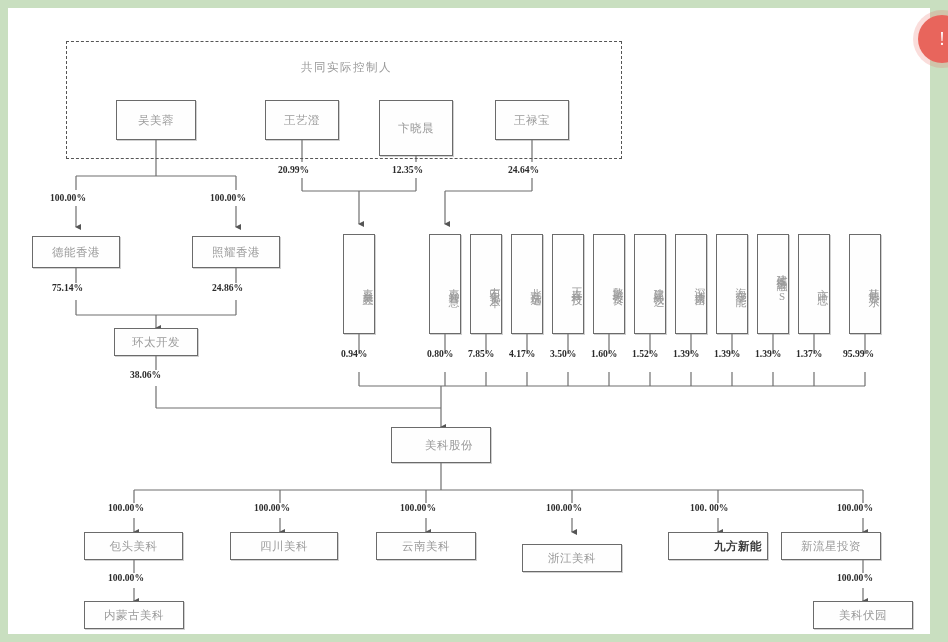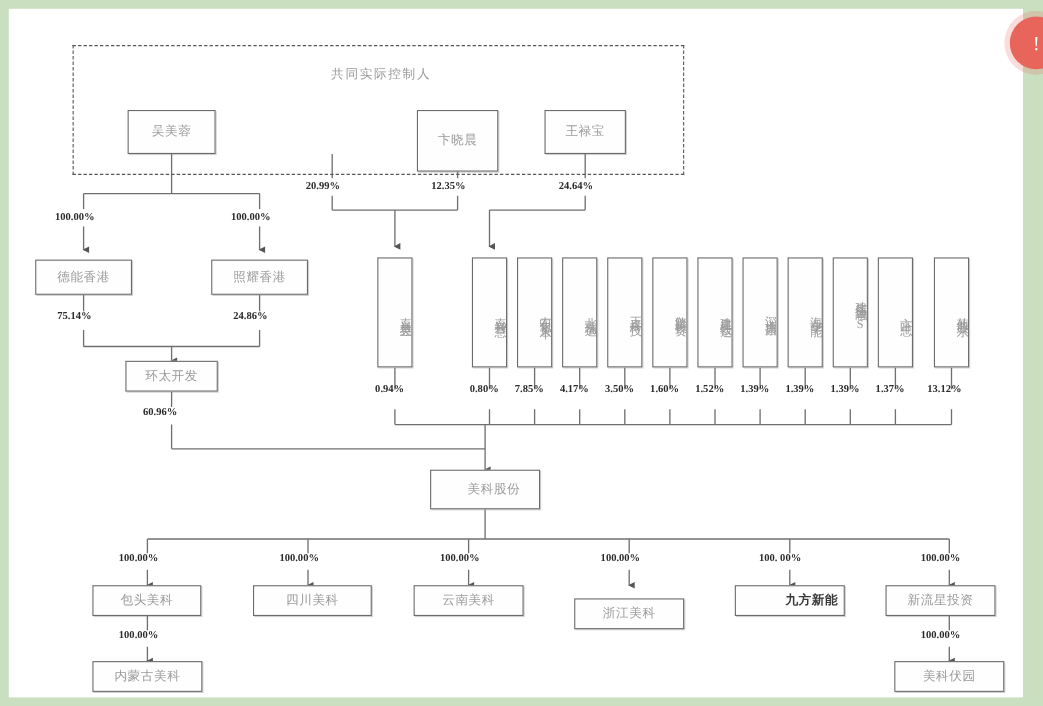--- a/index.html
+++ b/index.html
@@ -174,20 +174,23 @@
       <path d="M855,580 L855,593" marker-end="url(#arr)"></path>
     </g>
   </svg>
 
   <div class="dashbox" style="left:58px; top:33px; width:556px; height:118px;"></div>
   <div class="dashlabel" style="left:293px; top:52px;">共同实际控制人</div>
 
   <div class="node" style="left:108px; top:92px; width:80px; height:40px;">
     <span>吴美蓉</span>
   </div>
+  <div class="node" style="left:257px; top:92px; width:74px; height:40px;">
+    <span>王艺澄</span>
+  </div>
   <div class="node" style="left:371px; top:92px; width:74px; height:56px;">
     <span>卞晓晨</span>
   </div>
   <div class="node" style="left:487px; top:92px; width:74px; height:40px;">
     <span>王禄宝</span>
   </div>
 
   <div class="pct" style="left:270px; top:156px;">20.99%</div>
   <div class="pct" style="left:384px; top:156px;">12.35%</div>
   <div class="pct" style="left:500px; top:156px;">24.64%</div>
@@ -201,21 +204,21 @@
   <div class="node" style="left:184px; top:228px; width:88px; height:32px;">
     <span>照耀香港</span>
   </div>
 
   <div class="pct" style="left:44px; top:274px;">75.14%</div>
   <div class="pct" style="left:204px; top:274px;">24.86%</div>
 
   <div class="node" style="left:106px; top:320px; width:84px; height:28px;">
     <span>环太开发</span>
   </div>
-  <div class="pct" style="left:122px; top:361px;">60.96%</div>
+  <div class="pct" style="left:122px; top:361px;">38.06%</div>
 
   <div class="node vert" style="left:335px; top:226px; width:32px; height:100px;">
     <span>嘉兴美昱</span>
   </div>
   <div class="node vert" style="left:421px; top:226px; width:32px; height:100px;">
     <span>嘉兴智慧</span>
   </div>
   <div class="node vert" style="left:462px; top:226px; width:32px; height:100px;">
     <span>中石化资本</span>
   </div>
@@ -251,21 +254,21 @@
   <div class="pct" style="left:419px; top:340px;">0.80%</div>
   <div class="pct" style="left:460px; top:340px;">7.85%</div>
   <div class="pct" style="left:501px; top:340px;">4.17%</div>
   <div class="pct" style="left:542px; top:340px;">3.50%</div>
   <div class="pct" style="left:583px; top:340px;">1.60%</div>
   <div class="pct" style="left:624px; top:340px;">1.52%</div>
   <div class="pct" style="left:665px; top:340px;">1.39%</div>
   <div class="pct" style="left:706px; top:340px;">1.39%</div>
   <div class="pct" style="left:747px; top:340px;">1.39%</div>
   <div class="pct" style="left:788px; top:340px;">1.37%</div>
-  <div class="pct" style="left:835px; top:340px;">13.12%</div>
+  <div class="pct" style="left:835px; top:340px;">95.99%</div>
 
   <div class="node" style="left:383px; top:419px; width:100px; height:36px;padding-left:16px;">
     <span>美科股份</span>
   </div>
 
   <div class="pct" style="left:100px; top:494px;">100.00%</div>
   <div class="pct" style="left:246px; top:494px;">100.00%</div>
   <div class="pct" style="left:392px; top:494px;">100.00%</div>
   <div class="pct" style="left:538px; top:494px;">100.00%</div>
   <div class="pct" style="left:682px; top:494px;">100. 00%</div>
@@ -279,21 +282,21 @@
   </div>
   <div class="node" style="left:368px; top:524px; width:100px; height:28px;">
     <span>云南美科</span>
   </div>
   <div class="node" style="left:514px; top:524px; width:100px; height:28px;margin-top:12px;">
     <span>浙江美科</span>
   </div>
   <div class="node dark" style="left:660px; top:524px; width:100px; height:28px;padding-left:40px;">
     <span>九方新能</span>
   </div>
-  <div class="node" style="left:797px; top:524px; width:100px; height:28px;">
+  <div class="node" style="left:773px; top:524px; width:100px; height:28px;">
     <span>新流星投资</span>
   </div>
 
   <div class="pct" style="left:100px; top:564px;">100.00%</div>
   <div class="pct" style="left:829px; top:564px;">100.00%</div>
 
   <div class="node" style="left:76px; top:593px; width:100px; height:28px;">
     <span>内蒙古美科</span>
   </div>
   <div class="node" style="left:805px; top:593px; width:100px; height:28px;">

